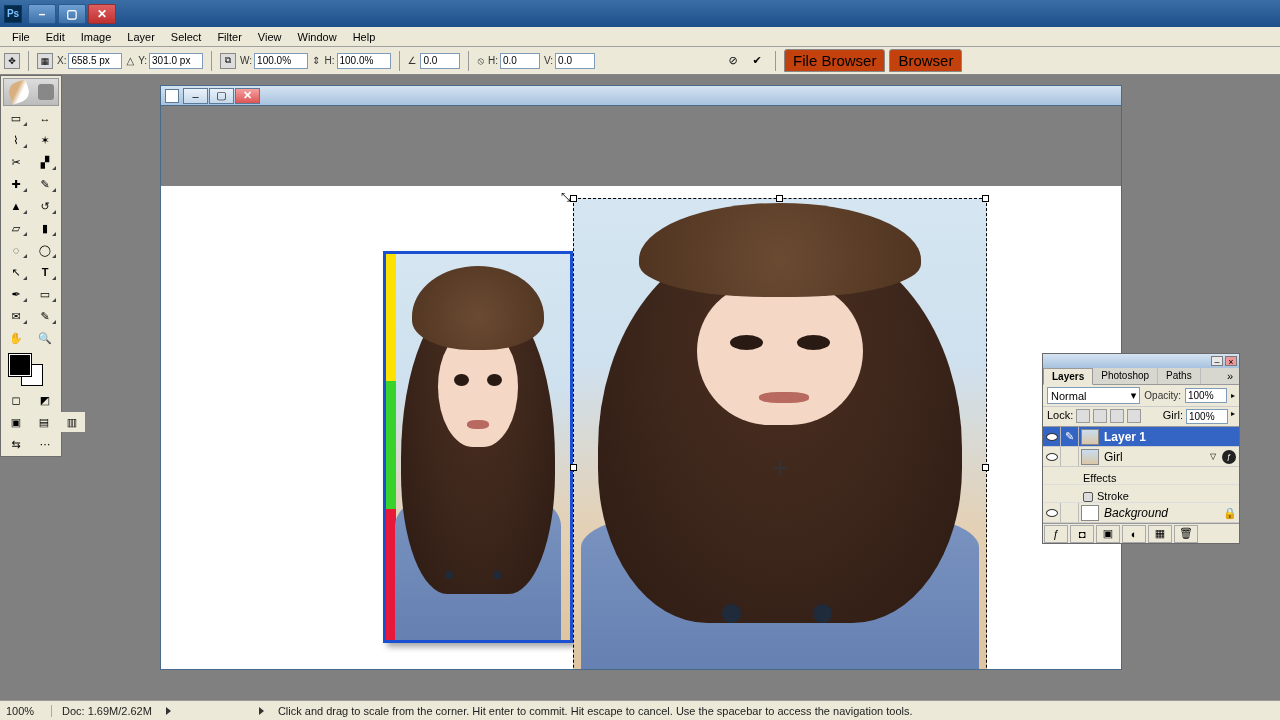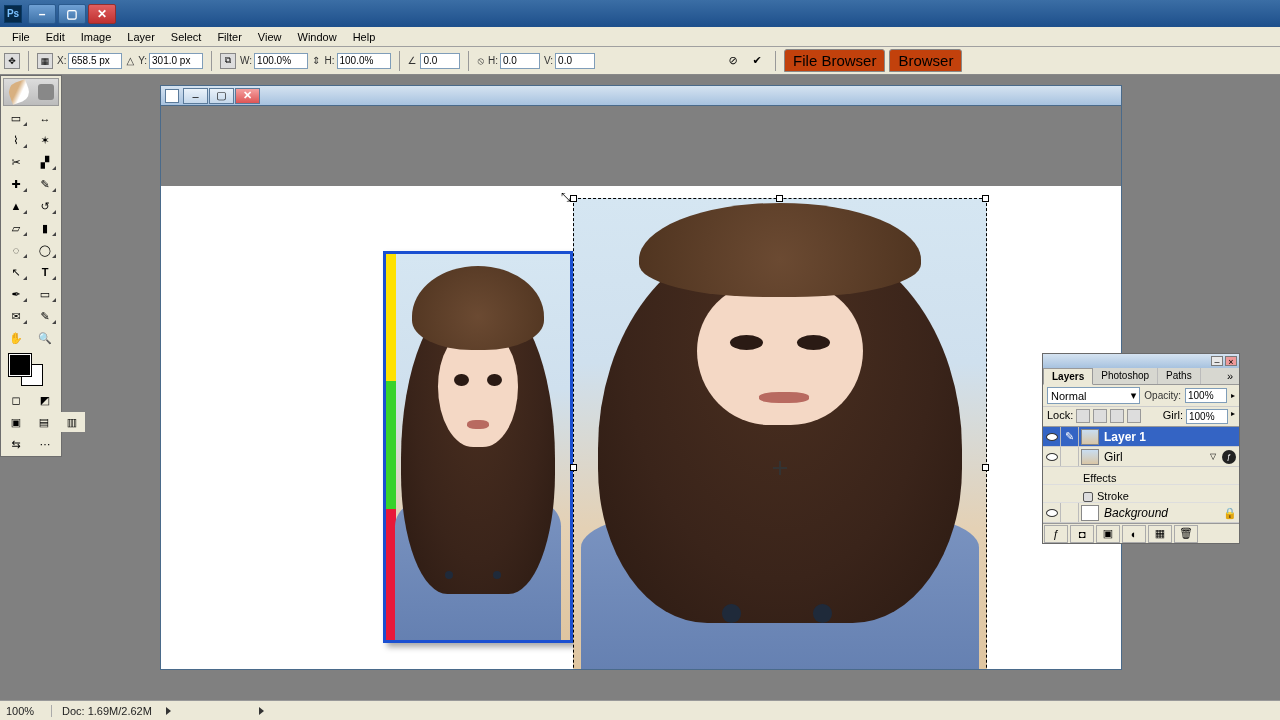--- a/index.html
+++ b/index.html
@@ -373,15 +373,16 @@
     </div>
 
   </div>
 
   <div class="status">
     <div class="zoom">100%</div>
     <div>Doc: 1.69M/2.62M</div>
     <div class="tri"></div>
     <div style="flex:0 0 60px"></div>
     <div class="tri"></div>
+    <div>Click and drag to scale from the corner. Hit enter to commit. Hit escape to cancel. Use the spacebar to access the navigation tools.</div>
   </div>
 
 </div>
 
 </body></html>

